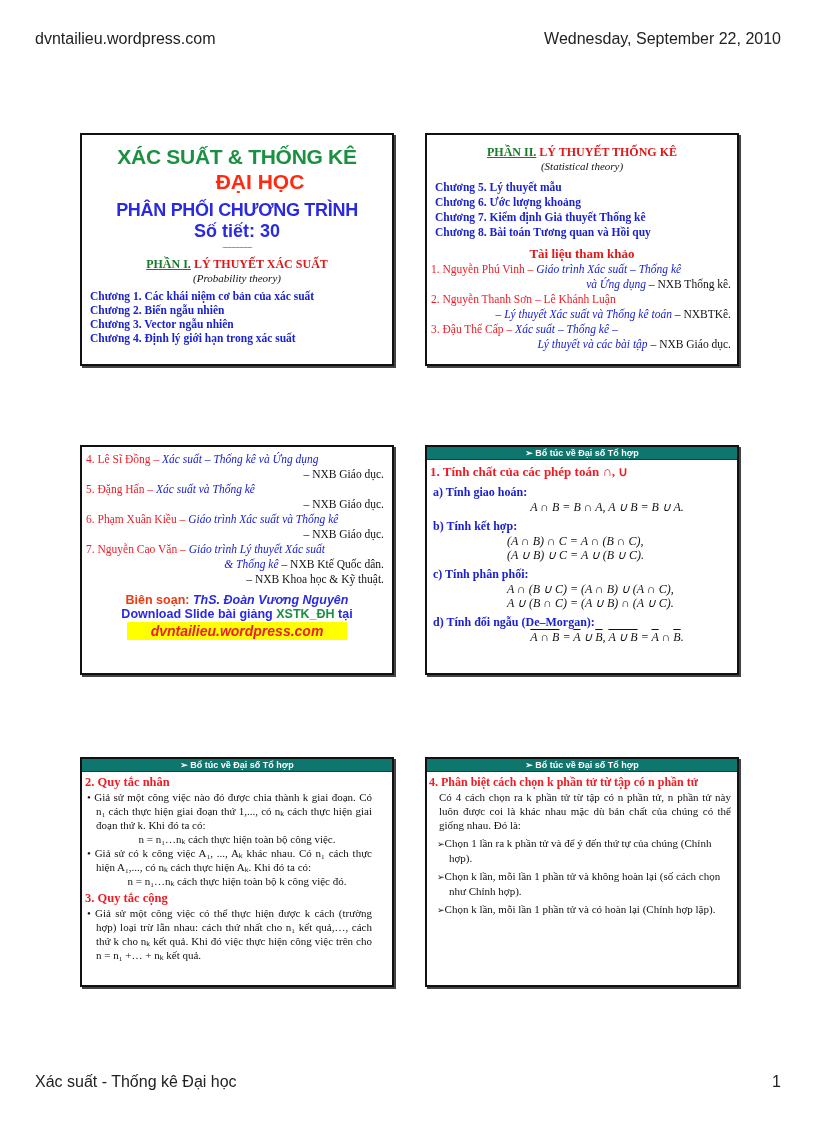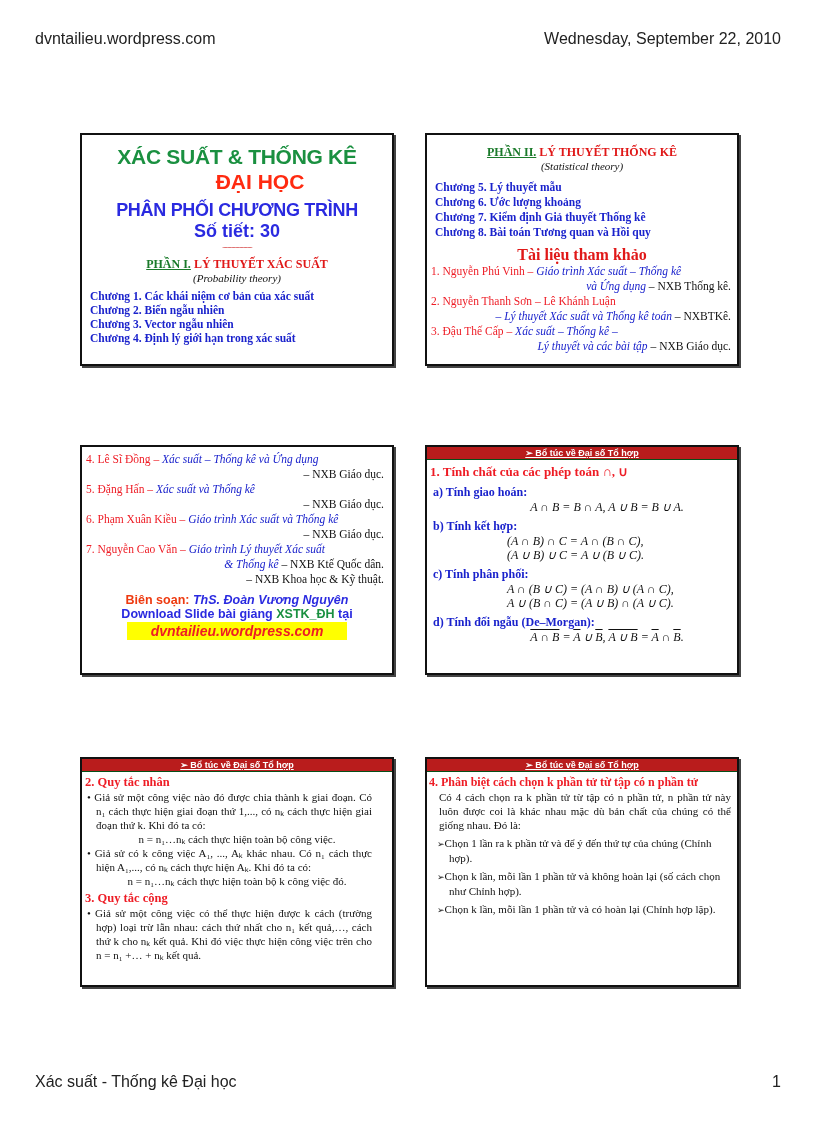--- a/index.html
+++ b/index.html
@@ -12,38 +12,38 @@
     .page-footer .right { position: absolute; right: 0; top: 0; }
 
     .slide { position: absolute; width: 314px; height: 233px; border: 2px solid #111; box-shadow: 2px 2px 0 #444; background: #fff; box-sizing: border-box; overflow: hidden; }
     .s1 { left: 80px; top: 133px; }
     .s2 { left: 425px; top: 133px; }
     .s3 { left: 80px; top: 445px; height: 230px; }
     .s4 { left: 425px; top: 445px; height: 230px; }
     .s5 { left: 80px; top: 757px; height: 230px; }
     .s6 { left: 425px; top: 757px; height: 230px; }
 
-    .bar { height: 12px; background: #b91c1c; color: #fff; font-family: "Liberation Sans", sans-serif; font-weight: bold; font-size: 9px; text-align: center; line-height: 12px; border-bottom: 1px solid #064f18; text-decoration: underline; }
+    .bar { height: 12px; background: #0f766e; color: #fff; font-family: "Liberation Sans", sans-serif; font-weight: bold; font-size: 9px; text-align: center; line-height: 12px; border-bottom: 1px solid #064f18; }
 
     
     .s1 .t1 { font-family: "Liberation Sans", sans-serif; font-weight: bold; font-size: 21px; text-align: center; margin-top: 10px; color: #1a9040; letter-spacing: -0.3px; }
     .s1 .t2 { font-family: "Liberation Sans", sans-serif; font-weight: bold; font-size: 21px; text-align: center; color: #ff2a10; margin-top: 1px; padding-left: 46px; }
     .s1 .t3 { font-family: "Liberation Sans", sans-serif; font-weight: bold; font-size: 18px; text-align: center; color: #2a2ae0; margin-top: 6px; letter-spacing: -0.3px; }
     .s1 .t4 { font-family: "Liberation Sans", sans-serif; font-weight: bold; font-size: 18px; text-align: center; color: #2a2ae0; margin-top: 0px; }
     .s1 .dash { text-align: center; color: #cc2222; font-size: 7px; line-height: 7px; letter-spacing: -1px; margin-top: 2px; }
     .part-title { text-align: center; font-weight: bold; font-size: 12px; margin-top: 6px; }
     .part-title .u { color: #1a7a2a; text-decoration: underline; }
     .part-title .r { color: #e01818; }
     .part-sub { text-align: center; font-style: italic; font-size: 11px; color: #111; }
     .chap-list { margin: 5px 0 0 8px; font-weight: bold; font-size: 11.5px; color: #1a22cc; line-height: 14px; }
 
     
     .s2 .part-title { margin-top: 10px; }
     .s2 .chap-list { margin: 8px 0 0 8px; line-height: 15px; }
-    .refs-title { text-align: center; font-weight: bold; color: #e01818; font-size: 16px; margin-top: 6px; }
+    .refs-title { text-align: center; font-weight: bold; color: #e01818; font-size: 13px; margin-top: 6px; }
     .ref { font-size: 11.5px; line-height: 15px; padding: 0 6px 0 4px; }
     .ref .au { color: #ee1c25; }
     .ref .bk { color: #1a22cc; font-style: italic; }
     .ref .pub { color: #111; }
     .ref .cont { text-align: right; }
 
     
     .s3 .ref { padding: 0 8px 0 4px; line-height: 15px; }
     .s3 .reflist { margin-top: 5px; }
     .s3 .credit1 { font-family: "Liberation Sans", sans-serif; font-weight: bold; font-size: 12.5px; text-align: center; margin-top: 6px; color: #ee3a10; }

